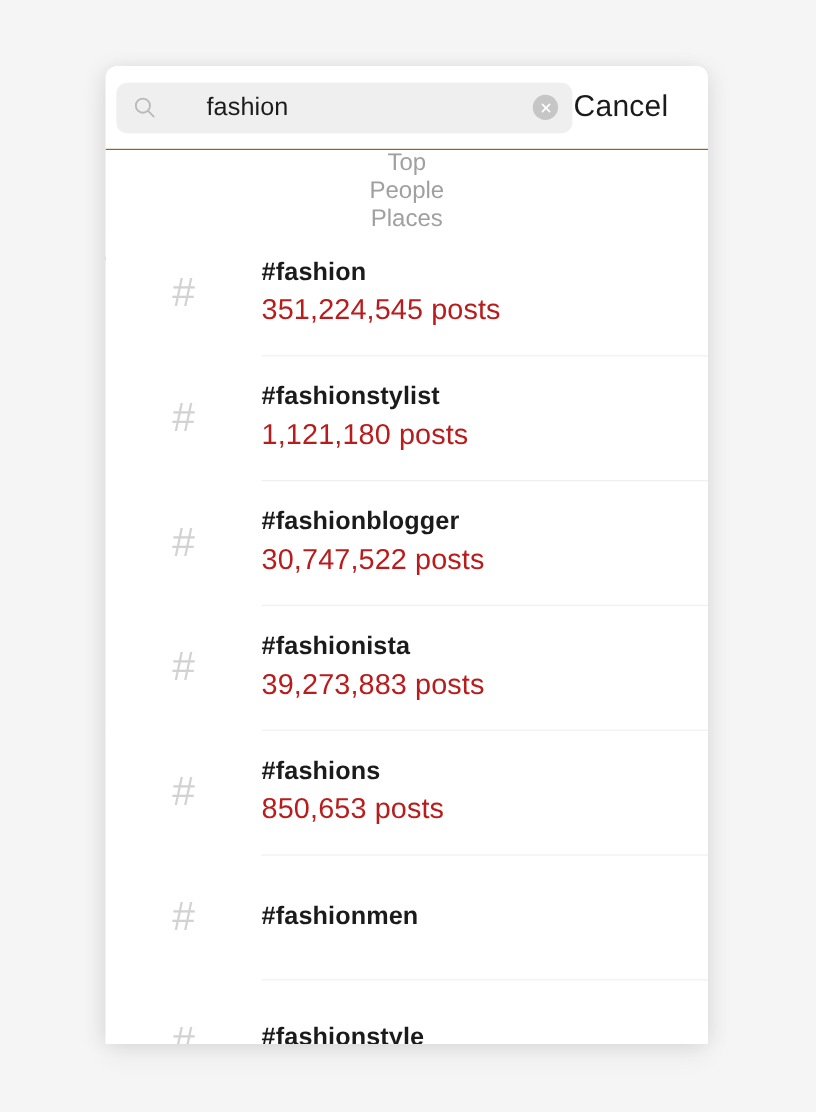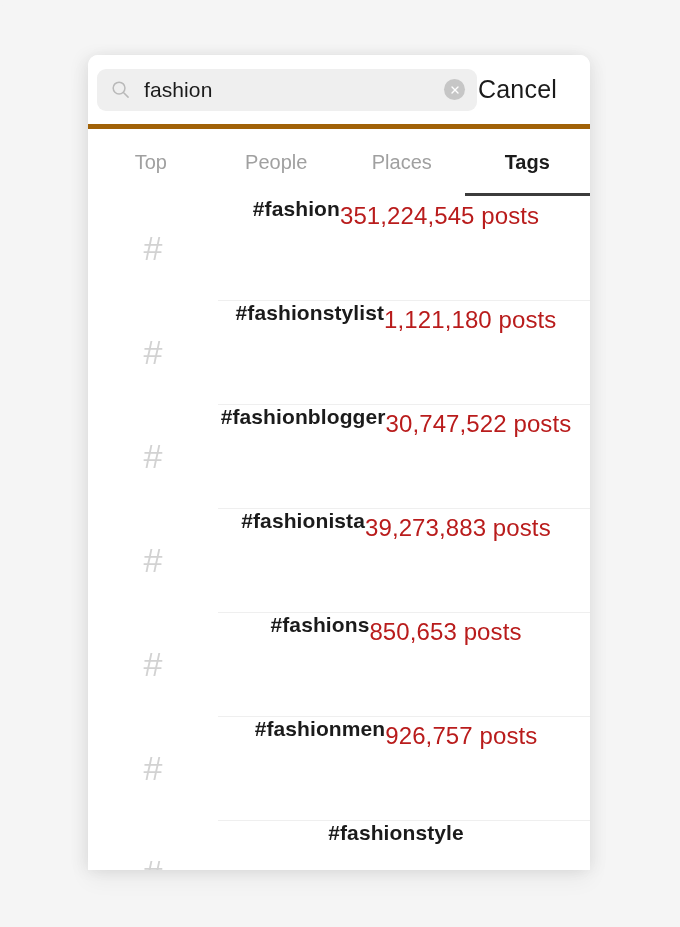--- a/index.html
+++ b/index.html
@@ -52,20 +52,21 @@
     position: relative;
     flex: 0 0 auto;
     width: 380px;
     height: 42px;
     background: #efefef;
     border-radius: 9px;
     display: flex;
     align-items: center;
     box-sizing: border-box;
     padding: 0 12px 0 14px;
+    gap: 28px;
   }
   .search-icon {
     flex: 0 0 auto;
     width: 19px;
     height: 19px;
     display: block;
     margin-right: 14px;
     opacity: 0.55;
   }
   .search-value {
@@ -99,22 +100,23 @@
     white-space: nowrap;
     cursor: pointer;
     letter-spacing: 0.2px;
   }
 
   
   .tab-bar {
     position: relative;
     display: flex;
     height: 67px;
-    border-top: 5px solid #a16207;
-    background: #ffffff;
+    border-top: 1px solid #a16207;
+    background: #ffffff;
+    flex-direction: column;
   }
   .tab {
     flex: 1 1 0;
     display: flex;
     align-items: center;
     justify-content: center;
     font-size: 20px;
     color: #a0a0a0;
     cursor: pointer;
     position: relative;
@@ -160,20 +162,21 @@
     font-size: 34px;
     color: #d2d2d2;
     line-height: 1;
     font-weight: 400;
   }
   .result-text {
     flex: 1 1 auto;
     position: relative;
     height: 100%;
     display: flex;
+    flex-direction: column;
     justify-content: center;
     padding-right: 16px;
   }
   .result-title {
     font-size: 21px;
     font-weight: bold;
     color: #1b1b1b;
     line-height: 1.2;
     letter-spacing: 0.1px;
   }
@@ -278,21 +281,20 @@
         <div class="result-subtitle">850,653 posts</div>
       </div>
     </div>
 
     <div class="result-row">
       <div class="hash-icon-wrap">
         <span class="hash-icon">#</span>
       </div>
       <div class="result-text">
         <div class="result-title">#fashionmen</div>
-        <div class="result-subtitle">926,757 posts</div>
       </div>
     </div>
 
     <div class="result-row">
       <div class="hash-icon-wrap">
         <span class="hash-icon">#</span>
       </div>
       <div class="result-text">
         <div class="result-title">#fashionstyle</div>
         <div class="result-subtitle"></div>

